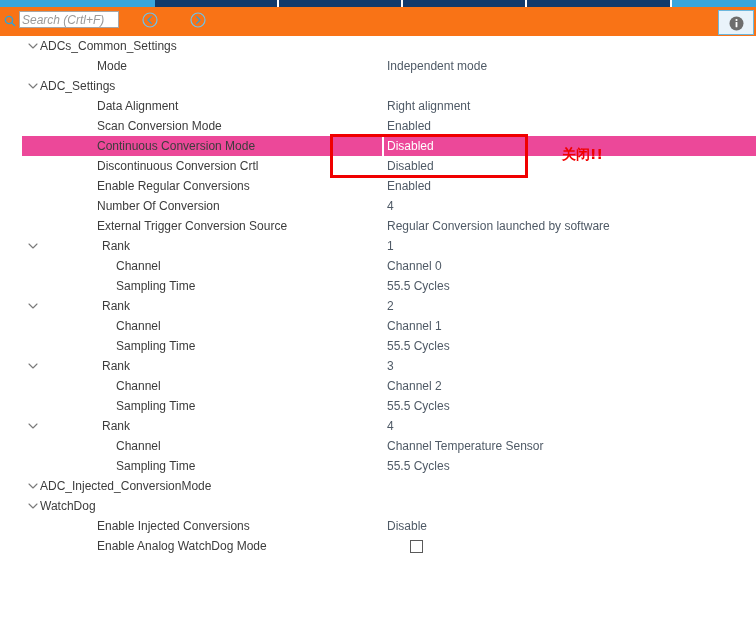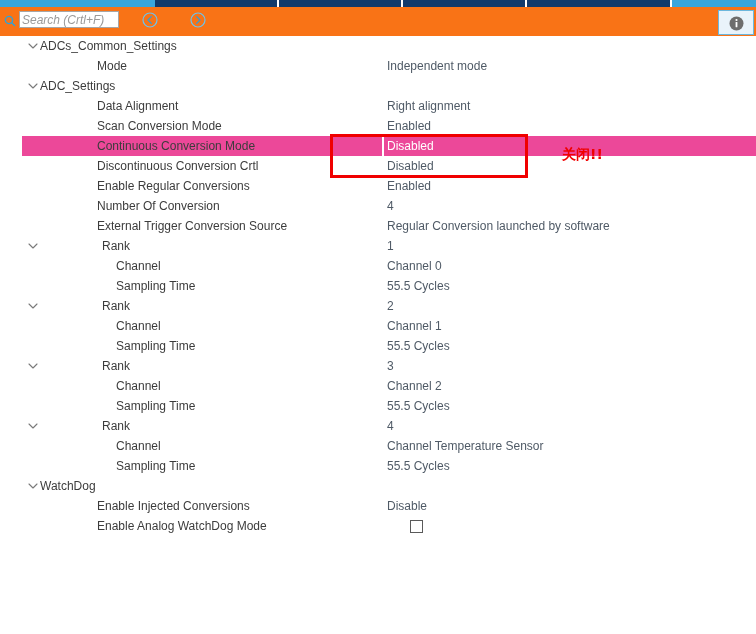--- a/index.html
+++ b/index.html
@@ -332,20 +332,28 @@
     <div class="row lvl2">
       <span class="label">Sampling Time</span>
       <span class="value">55.5 Cycles</span>
     </div>
     <div class="row lvl0">
       <span class="chev">
         <svg width="10" height="6" viewBox="0 0 10 6">
           <path d="M1 1 L5 5 L9 1" fill="none" stroke="#7a7a7a" stroke-width="1.1" stroke-linecap="round" stroke-linejoin="round"></path>
         </svg>
       </span>
+      <span class="label">ADC_Injected_ConversionMode</span>
+    </div>
+    <div class="row lvl0">
+      <span class="chev">
+        <svg width="10" height="6" viewBox="0 0 10 6">
+          <path d="M1 1 L5 5 L9 1" fill="none" stroke="#7a7a7a" stroke-width="1.1" stroke-linecap="round" stroke-linejoin="round"></path>
+        </svg>
+      </span>
       <span class="label">WatchDog</span>
     </div>
     <div class="row lvl1">
       <span class="label">Enable Injected Conversions</span>
       <span class="value">Disable</span>
     </div>
     <div class="row lvl1">
       <span class="label">Enable Analog WatchDog Mode</span>
       <span class="checkbox"></span>
     </div>

